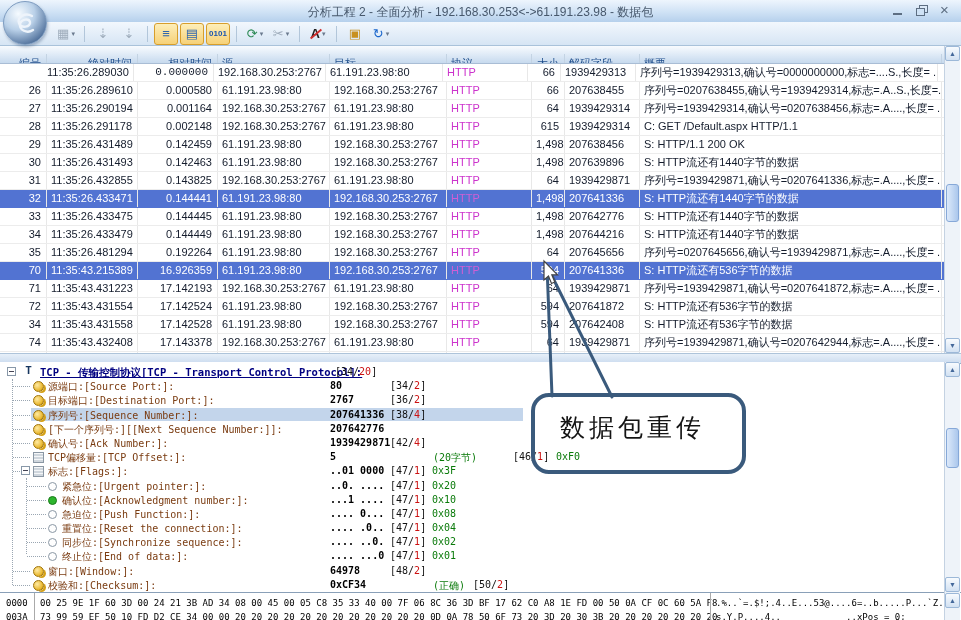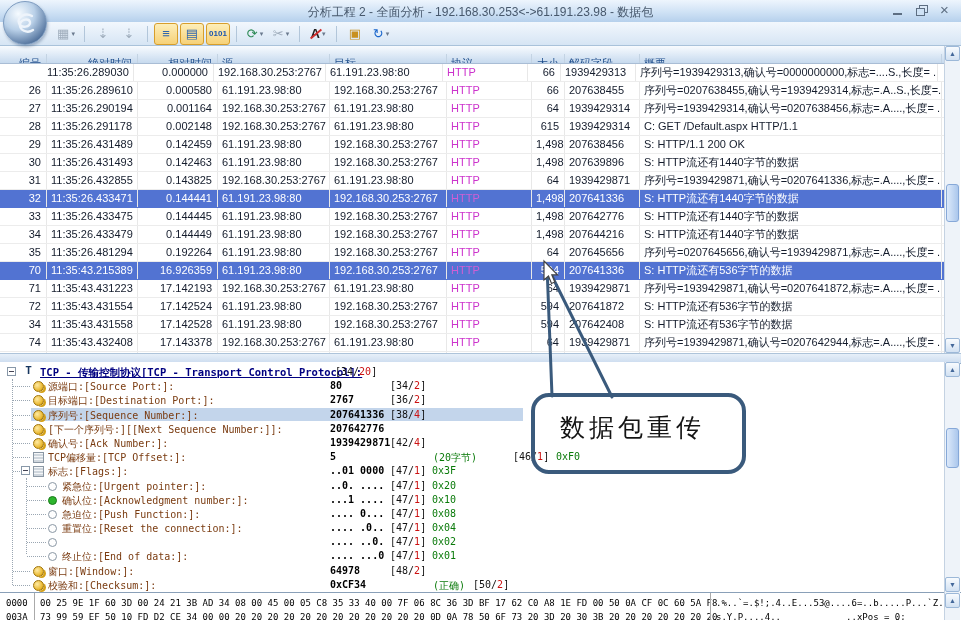--- a/index.html
+++ b/index.html
@@ -171,21 +171,21 @@
       <div class="th" style="width: 117px;">目标</div>
       <div class="th" style="width: 85px;">协议</div>
       <div class="th al-r" style="width: 33px;">大小</div>
       <div class="th" style="width: 75px;">解码字段</div>
       <div class="th" style="width: 302px;">概要</div>
     </div>
   <div class="grid-body" id="gridBody">
       <div class="t-row">
         <span class="td al-r" style="width: 43px; margin-top: 48px;">25</span>
         <span class="td al-r" style="width: 91px; text-align: center;">11:35:26.289030</span>
-        <span class="td al-r" style="width: 80px;">0.000000</span>
+        <span class="td al-r" style="width: 80px; font-family: Liberation Mono, monospace;">0.000000</span>
         <span class="td" style="width: 112px;">192.168.30.253:2767</span>
         <span class="td" style="width: 117px;">61.191.23.98:80</span>
         <span class="td proto" style="width: 85px;">HTTP</span>
         <span class="td al-r" style="width: 33px;">66</span>
         <span class="td" style="width: 75px;">1939429313</span>
         <span class="td" style="width: 302px;">序列号=1939429313,确认号=0000000000,标志=....S.,长度= ...</span>
       </div>
       <div class="t-row">
         <span class="td al-r" style="width: 47px;">26</span>
         <span class="td al-r" style="width: 91px;">11:35:26.289610</span>
@@ -459,20 +459,21 @@
         <span class="stub" style="left: 27px; width: 19px;"></span>
         <span class="icon dot-icon" style="left: 48px;"></span>
         <span class="d-label" style="left: 62px;">重置位:[Reset the connection:]:</span>
         <span class="d-cell " style="left: 330px;">.... .0..</span>
         <span class="d-cell off" style="left: 390px;">[47/<span class="red">1</span>]</span>
         <span class="d-cell g" style="left: 432px;">0x04</span>
       </div>
       <div class="d-row">
         <span class="stub" style="left: 27px; width: 19px;"></span>
         <span class="icon dot-icon" style="left: 48px;"></span>
+        <span class="d-label" style="left: 62px;">同步位:[Synchronize sequence:]:</span>
         <span class="d-cell " style="left: 330px;">.... ..0.</span>
         <span class="d-cell off" style="left: 390px;">[47/<span class="red">1</span>]</span>
         <span class="d-cell g" style="left: 432px;">0x02</span>
       </div>
       <div class="d-row">
         <span class="stub" style="left: 27px; width: 19px;"></span>
         <span class="icon dot-icon" style="left: 48px;"></span>
         <span class="d-label" style="left: 62px;">终止位:[End of data:]:</span>
         <span class="d-cell " style="left: 330px;">.... ...0</span>
         <span class="d-cell off" style="left: 390px;">[47/<span class="red">1</span>]</span>

